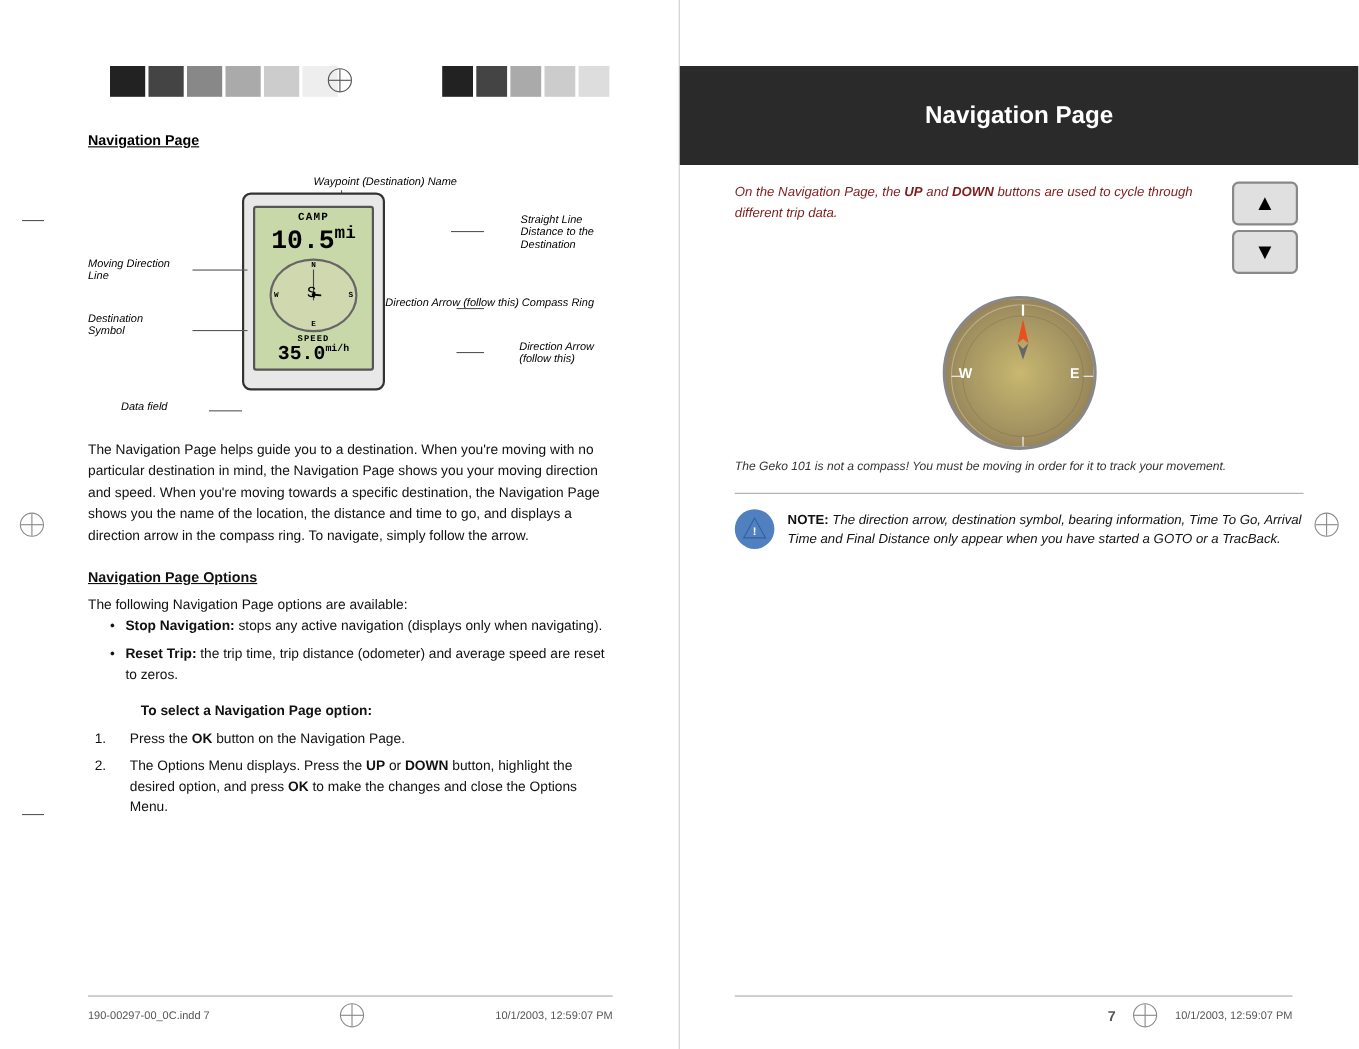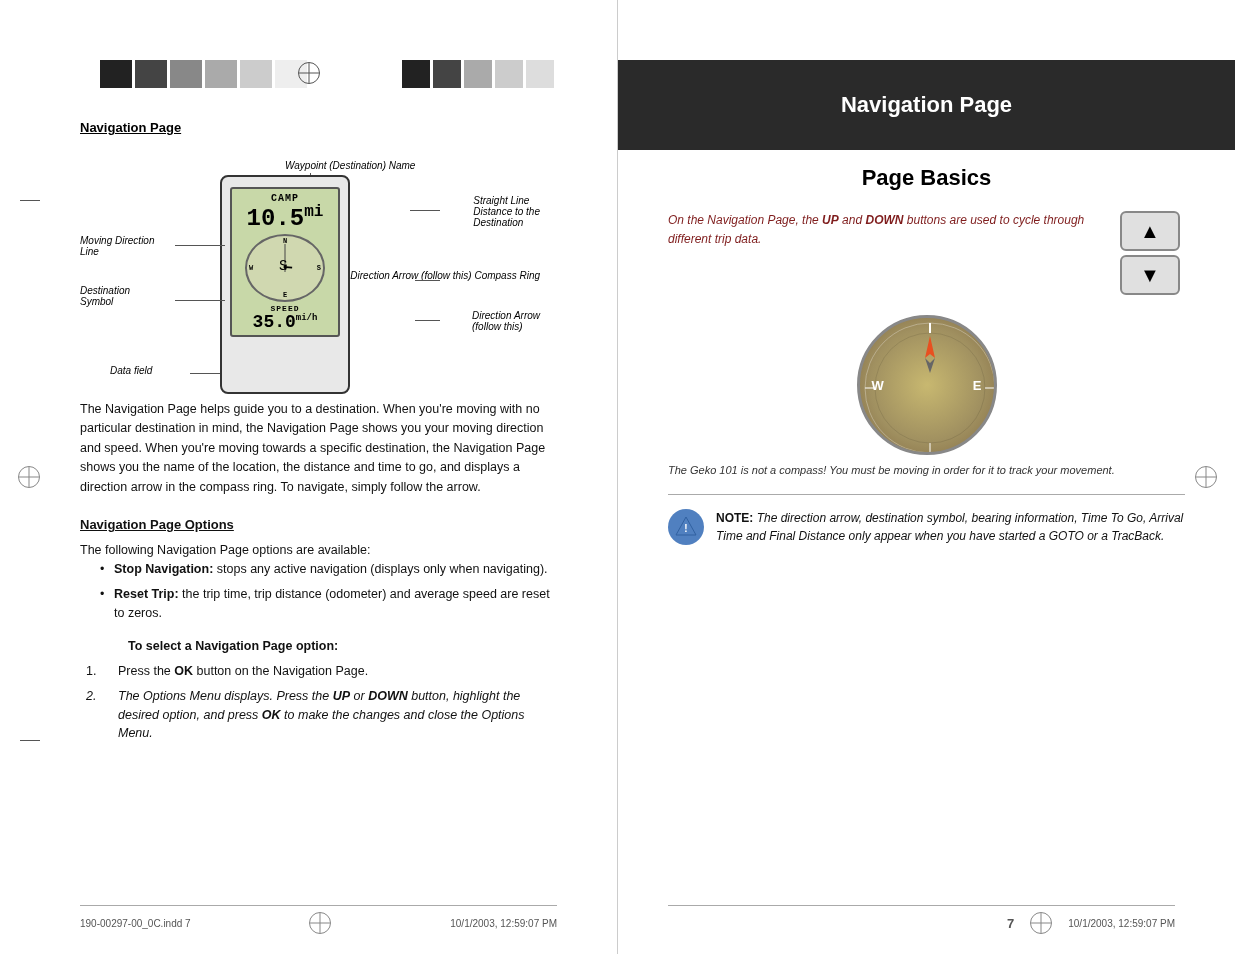--- a/index.html
+++ b/index.html
@@ -79,21 +79,21 @@
       width: 470px;
       height: 260px;
     }
 
     
     .gps-device {
       position: absolute;
       left: 140px;
       top: 20px;
       width: 130px;
-      height: 219px;
+      height: 180px;
       border: 2px solid #333;
       border-radius: 8px;
       background: #e8e8e8;
       display: flex;
       flex-direction: column;
       align-items: center;
       font-family: 'Courier New', monospace;
     }
 
     .gps-screen {
@@ -510,21 +510,21 @@
     <p>The following Navigation Page options are available:</p>
 
     <ul class="bullet-list">
       <li><strong>Stop Navigation:</strong> stops any active navigation (displays only when navigating).</li>
       <li><strong>Reset Trip:</strong> the trip time, trip distance (odometer) and average speed are reset to zeros.</li>
     </ul>
 
     <div class="to-select-heading">To select a Navigation Page option:</div>
     <ol class="numbered-list">
       <li style="list-style-type:decimal;"><span>Press the <strong>OK</strong> button on the Navigation Page.</span></li>
-      <li style="list-style-type:decimal;margin-top:4px;font-style:italic;"><span>The Options Menu displays. Press the <strong>UP</strong> or <strong>DOWN</strong> button, highlight the desired option, and press <strong>OK</strong> to make the changes and close the Options Menu.</span></li>
+      <li style="list-style-type:decimal;margin-top:4px;"><span>The Options Menu displays. Press the <strong>UP</strong> or <strong>DOWN</strong> button, highlight the desired option, and press <strong>OK</strong> to make the changes and close the Options Menu.</span></li>
     </ol>
   </div>
 
   <div class="bottom-bar-left">
     <span>190-00297-00_0C.indd   7</span>
     <div style="width:22px;height:22px;border-radius:50%;border:1.5px solid #888;position:relative;">
       <div style="position:absolute;left:50%;top:0;width:1px;height:100%;background:#888;transform:translateX(-50%);"></div>
       <div style="position:absolute;top:50%;left:0;height:1px;width:100%;background:#888;transform:translateY(-50%);"></div>
     </div>
     <span>10/1/2003, 12:59:07 PM</span>
@@ -550,21 +550,20 @@
     <div class="stripe-block" style="width:28px;background:#aaa;"></div>
     <div class="stripe-block" style="width:28px;background:#ccc;"></div>
     <div class="stripe-block" style="width:28px;background:#ddd;"></div>
   </div>
 
   <div class="right-header">
     <span class="right-header-title">Navigation Page</span>
   </div>
 
   <div class="right-content">
-    <div class="page-basics-title">Page Basics</div>
 
     <div class="right-two-col">
       <div class="right-text-col">
         On the Navigation Page, the <strong>UP</strong> and <strong>DOWN</strong> buttons are used to cycle through different trip data.
       </div>
       <div class="up-down-buttons">
         <div class="nav-button">▲</div>
         <div class="nav-button">▼</div>
       </div>
     </div>

